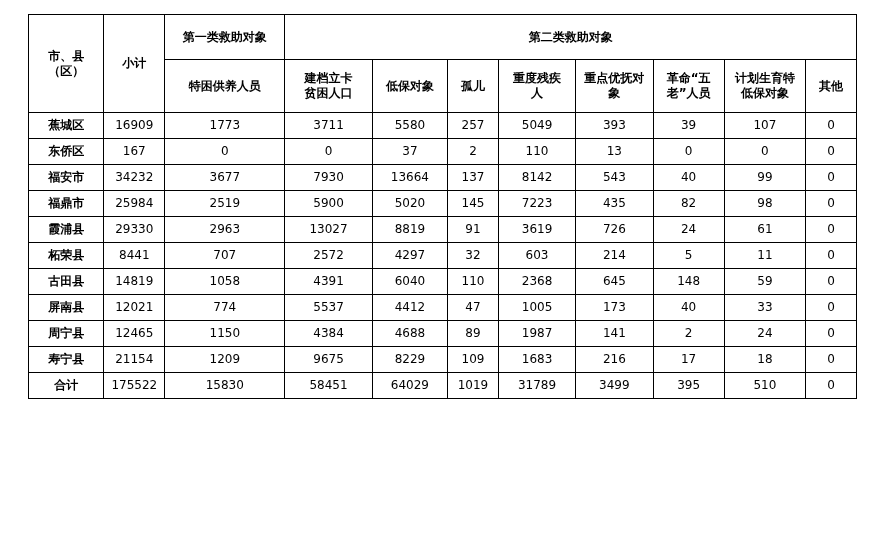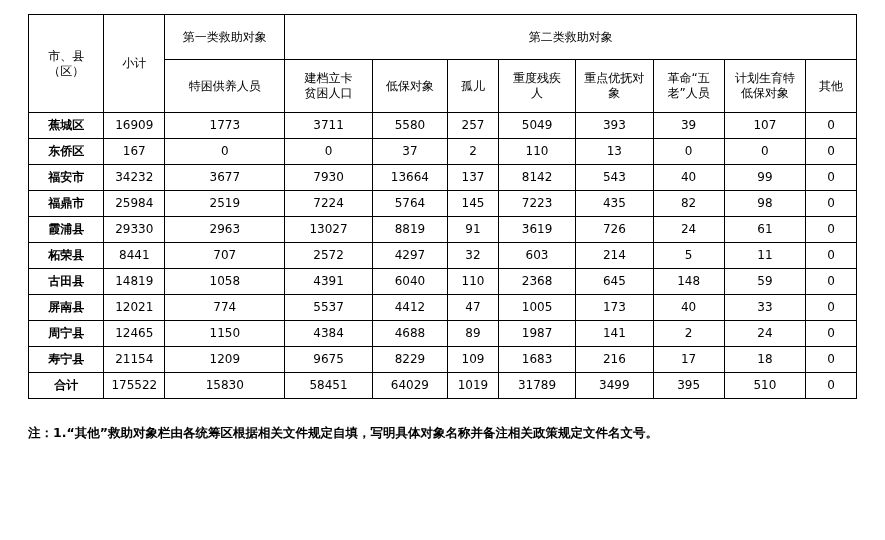--- a/index.html
+++ b/index.html
@@ -27,21 +27,21 @@
   }
   table.data th, table.data td {
     border: 1px solid #000000;
     text-align: center;
     vertical-align: middle;
     font-size: 12px;
     padding: 0 2px;
     line-height: 1.25;
   }
   table.data thead th {
-    font-weight: normal;
+    font-weight: bold;
   }
   .hdr-tall {
     height: 44px;
   }
   .hdr-sub {
     height: 52px;
   }
   .row-cell {
     height: 26px;
   }
@@ -178,22 +178,22 @@
         <td>8142</td>
         <td>543</td>
         <td>40</td>
         <td>99</td>
         <td>0</td>
       </tr>
       <tr class="row-cell">
         <td class="region-label">福鼎市</td>
         <td>25984</td>
         <td>2519</td>
-        <td>7224</td>
-        <td>5764</td>
+        <td>5900</td>
+        <td>5020</td>
         <td>145</td>
         <td>7223</td>
         <td>435</td>
         <td>82</td>
         <td>98</td>
         <td>0</td>
       </tr>
       <tr class="row-cell">
         <td class="region-label">霞浦县</td>
         <td>29330</td>
@@ -282,16 +282,15 @@
         <td>31789</td>
         <td>3499</td>
         <td>395</td>
         <td>510</td>
         <td>0</td>
       </tr>
     </tbody>
   </table>
 
   <div class="notes">
-    <div class="note-line">注：1.“其他”救助对象栏由各统筹区根据相关文件规定自填，写明具体对象名称并备注相关政策规定文件名文号。</div>
   </div>
 
 </div>
 
 </body></html>

